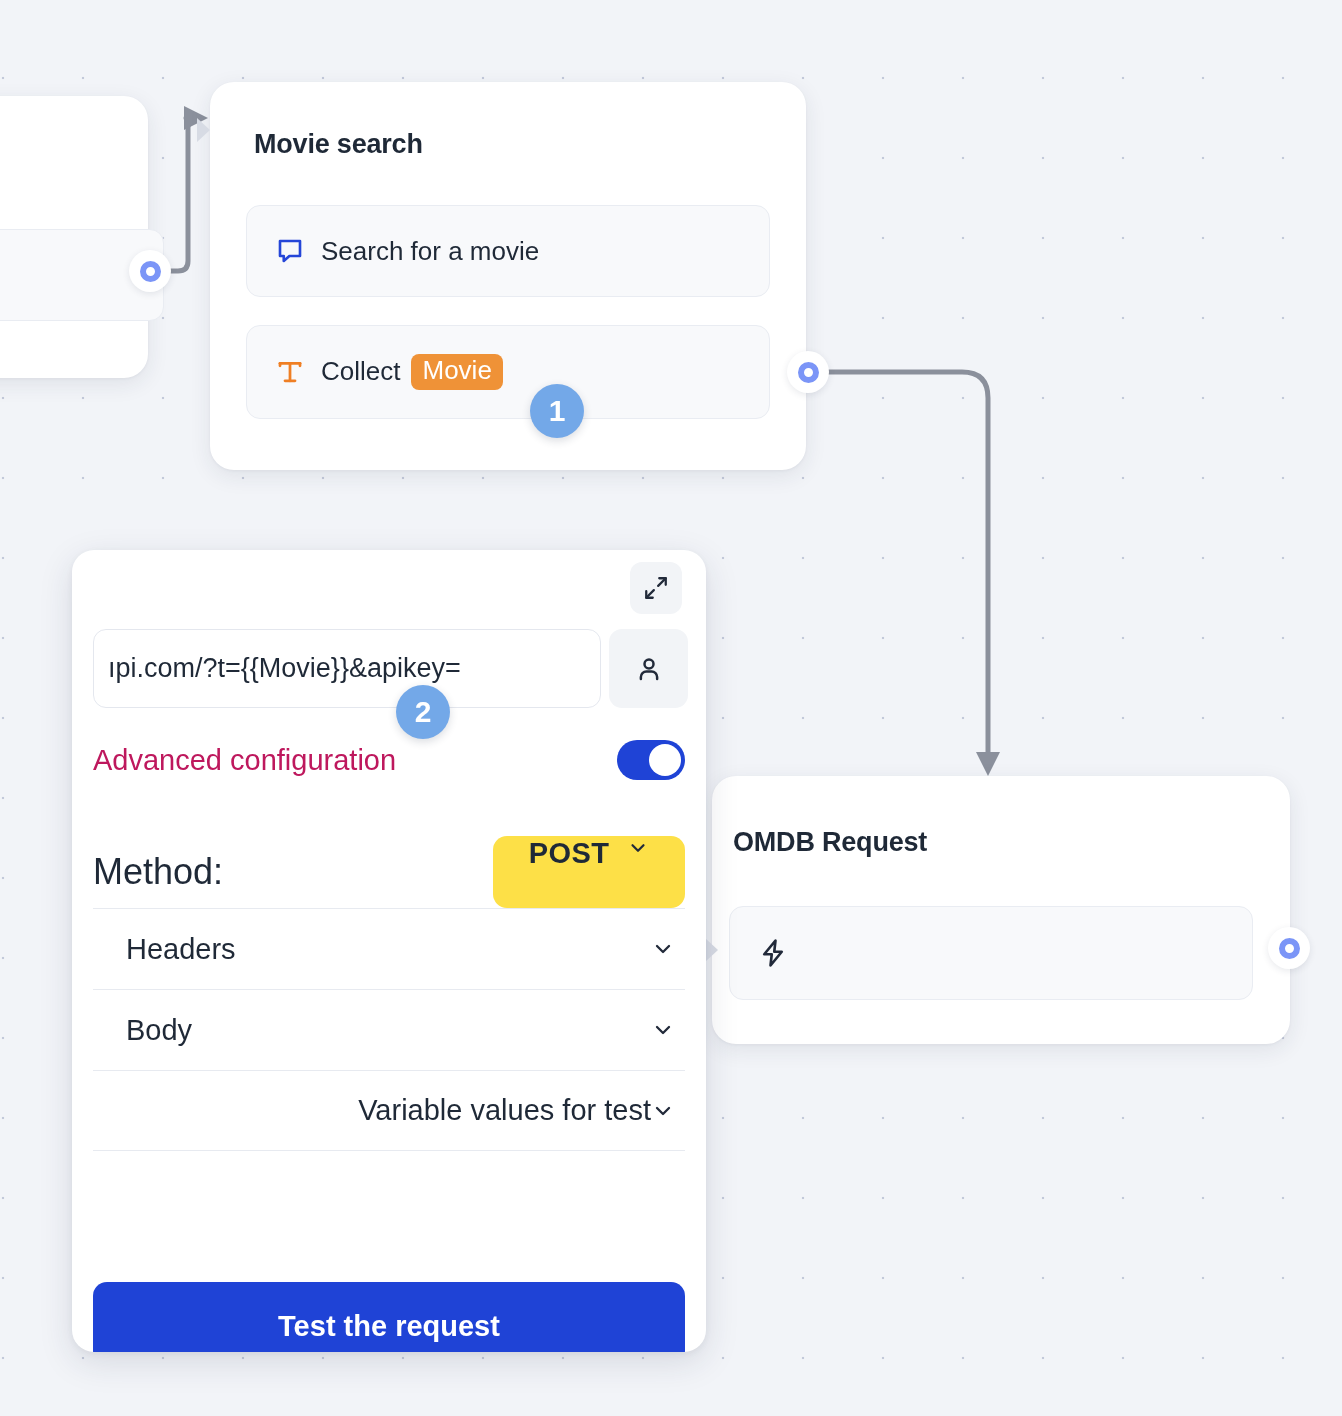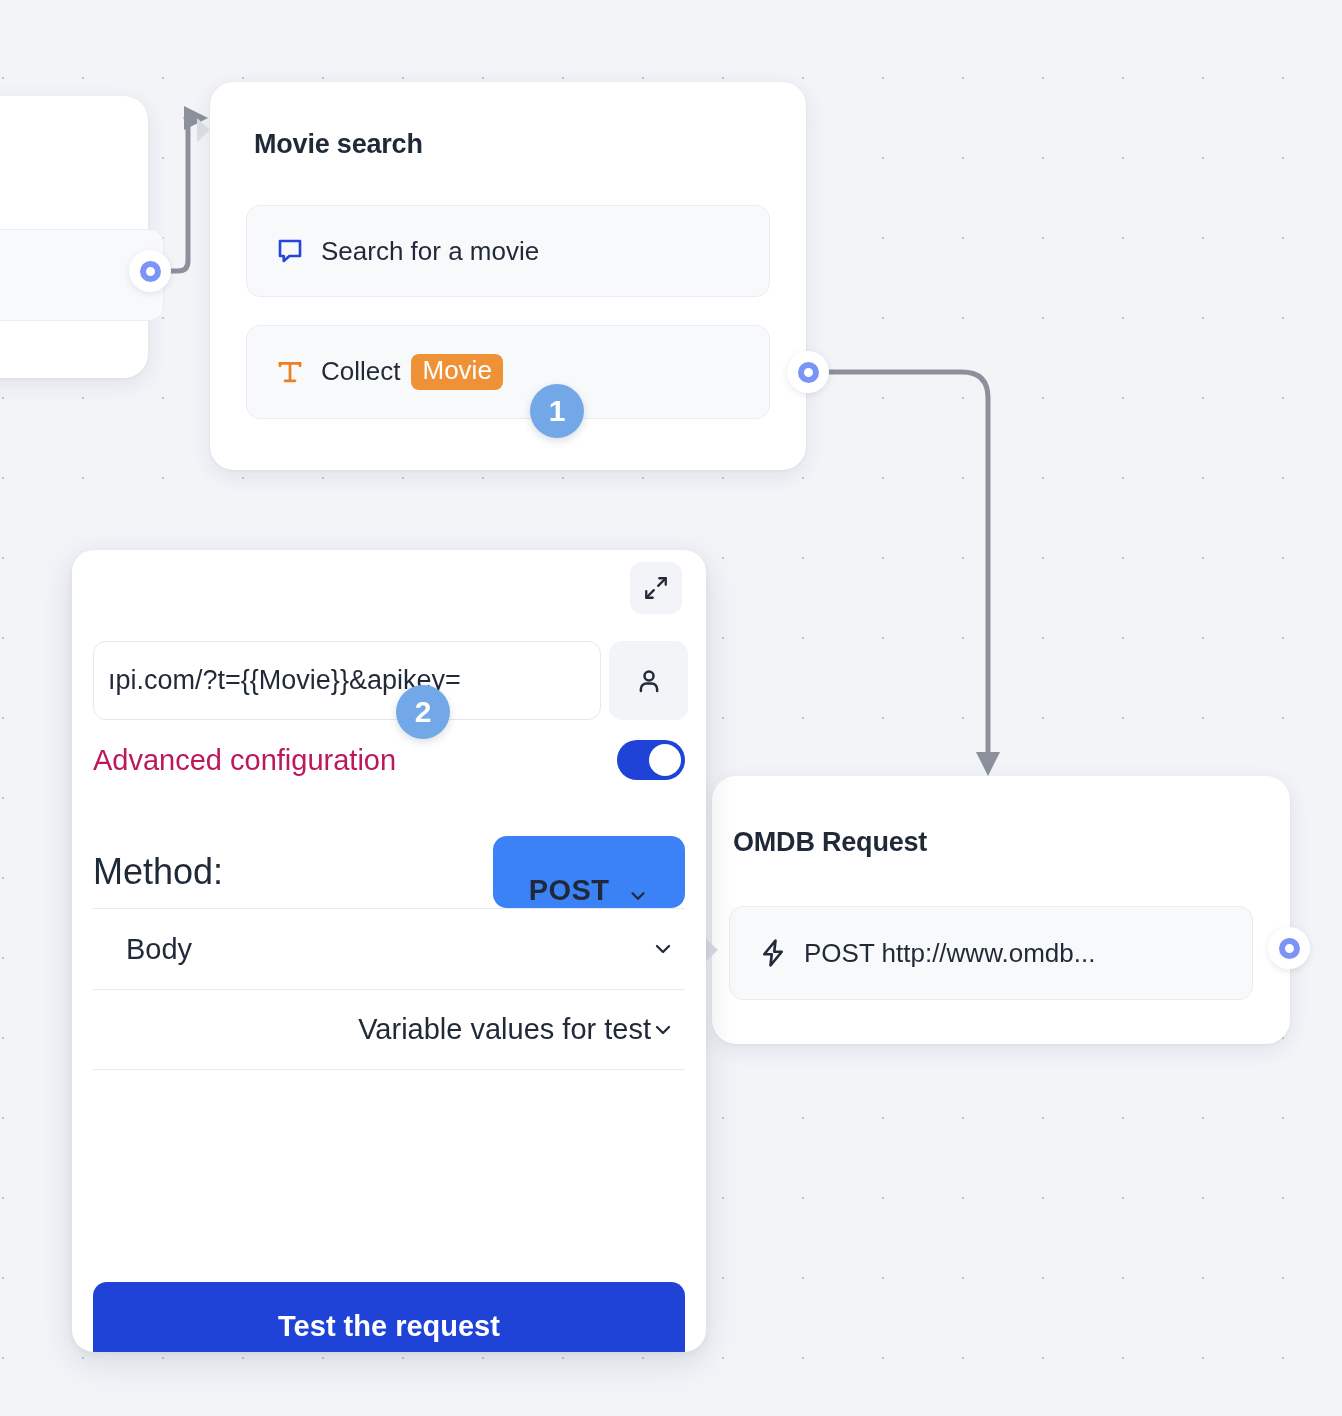--- a/index.html
+++ b/index.html
@@ -224,21 +224,21 @@
     display: flex;
     align-items: center;
     justify-content: center;
     border: none;
     cursor: pointer;
     padding: 0;
   }
   #url-row {
     position: absolute;
     left: 21px;
-    top: 91px;
+    top: 79px;
     display: flex;
     align-items: flex-start;
     gap: 8px;
   }
   #url-input {
     width: 508px;
     height: 79px;
     border: 1px solid #e4e7ee;
     border-radius: 13px;
     background: #ffffff;
@@ -302,23 +302,23 @@
     justify-content: space-between;
   }
   #method-label {
     font-size: 36px;
     color: #1f2937;
   }
   #method-select {
     width: 192px;
     height: 72px;
     border-radius: 14px;
-    background: #3b82f6;
-    display: flex;
-    align-items: flex-end;
+    background: #fde047;
+    display: flex;
+    align-items: flex-start;
     justify-content: center;
     gap: 18px;
     cursor: pointer;
     border: none;
   }
   #method-value {
     font-size: 29px;
     font-weight: 700;
     color: #1f2937;
     letter-spacing: 0.4px;
@@ -422,21 +422,20 @@
   <div class="in-nub" style="left:-7px; top:162px;"></div>
 
   <div class="node-title">OMDB Request</div>
 
   <div class="node-row" id="row-omdb-request">
     <span class="icon">
       <svg width="30" height="30" viewBox="0 0 24 24" fill="none" stroke="#222a3a" stroke-width="2.1" stroke-linecap="round" stroke-linejoin="round">
         <path d="M14 2 5 13h6l-1 9 9-11h-6z"></path>
       </svg>
     </span>
-    <span class="node-row-label">POST http://www.omdb...</span>
   </div>
 </div>
 <div class="port" style="left:1268px; top:927px;"></div>
 
 <div id="config-panel">
 
   <button id="expand-button">
     <svg width="26" height="26" viewBox="0 0 24 24" fill="none" stroke="#222a3a" stroke-width="2.1" stroke-linecap="round" stroke-linejoin="round">
       <path d="M14 10 21 3"></path>
       <path d="M15 3h6v6"></path>
@@ -468,20 +467,28 @@
       <span id="method-value">POST</span>
       <span class="icon">
         <svg width="22" height="22" viewBox="0 0 24 24" fill="none" stroke="#222a3a" stroke-width="2.4" stroke-linecap="round" stroke-linejoin="round">
           <path d="M6 9l6 6 6-6"></path>
         </svg>
       </span>
     </button>
   </div>
 
   <div class="accordion">
+    <div class="acc-item">
+      <span class="acc-label">Headers</span>
+      <span class="icon">
+        <svg width="24" height="24" viewBox="0 0 24 24" fill="none" stroke="#222a3a" stroke-width="2.3" stroke-linecap="round" stroke-linejoin="round">
+            <path d="M6 9l6 6 6-6"></path>
+          </svg>
+      </span>
+    </div>
     <div class="acc-item">
       <span class="acc-label">Body</span>
       <span class="icon">
         <svg width="24" height="24" viewBox="0 0 24 24" fill="none" stroke="#222a3a" stroke-width="2.3" stroke-linecap="round" stroke-linejoin="round">
             <path d="M6 9l6 6 6-6"></path>
           </svg>
       </span>
     </div>
     <div class="acc-item">
       <span class="acc-label">Variable values for test</span>

